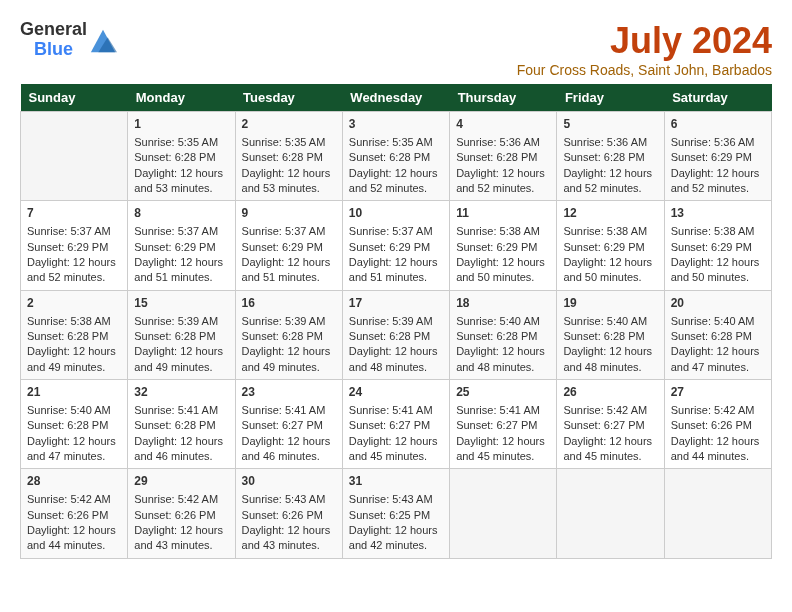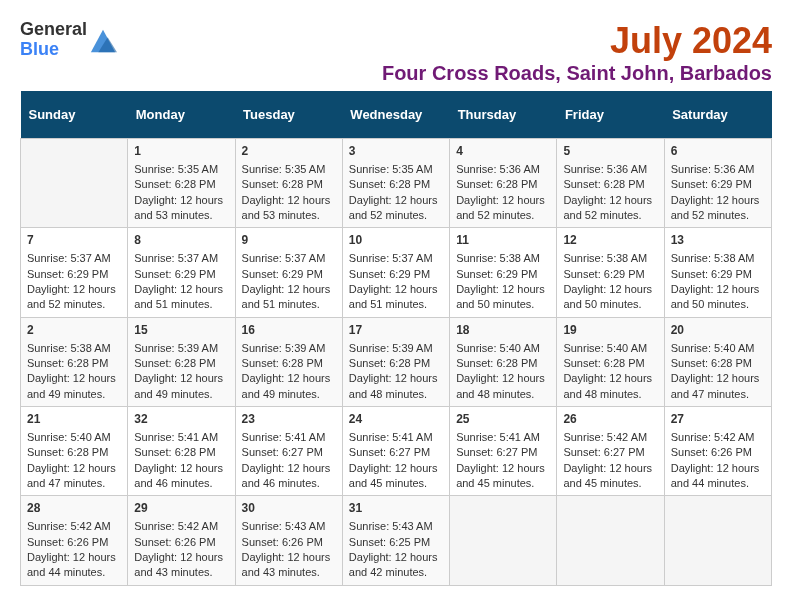--- a/index.html
+++ b/index.html
@@ -17,51 +17,52 @@
       margin-bottom: 6px;
     }
     .logo {
       display: flex;
       align-items: center;
     }
     .logo-text {
       font-size: 18px;
       font-weight: bold;
       line-height: 1.1;
+      text-align: center;
     }
     .logo-text .general { color: #333; }
     .logo-text .blue { color: #3b82f6; }
     .logo-icon {
       width: 28px;
       height: 28px;
       margin-left: 2px;
     }
     .title-block {
       text-align: right;
     }
     .month-title {
       font-size: 36px;
       font-weight: bold;
       color: #c2410c;
     }
     .location-title {
-      font-size: 20px;
-      color: #701a75;
-      font-weight: bold;
+      font-size: 14px;
+      color: #a16207;
+      font-weight: normal;
     }
     table {
       width: 100%;
       border-collapse: collapse;
       font-size: 11px;
     }
     thead tr th {
-      background-color: #0c4a6e;
+      background-color: #14532d;
       color: #fff;
       text-align: left;
-      padding: 16px 8px;
+      padding: 6px 8px;
       font-size: 13px;
       font-weight: bold;
     }
     tbody tr td {
       border: 1px solid #ccc;
       vertical-align: top;
       padding: 4px 6px;
       width: calc(100% / 7);
       min-height: 80px;
       color: #333;

